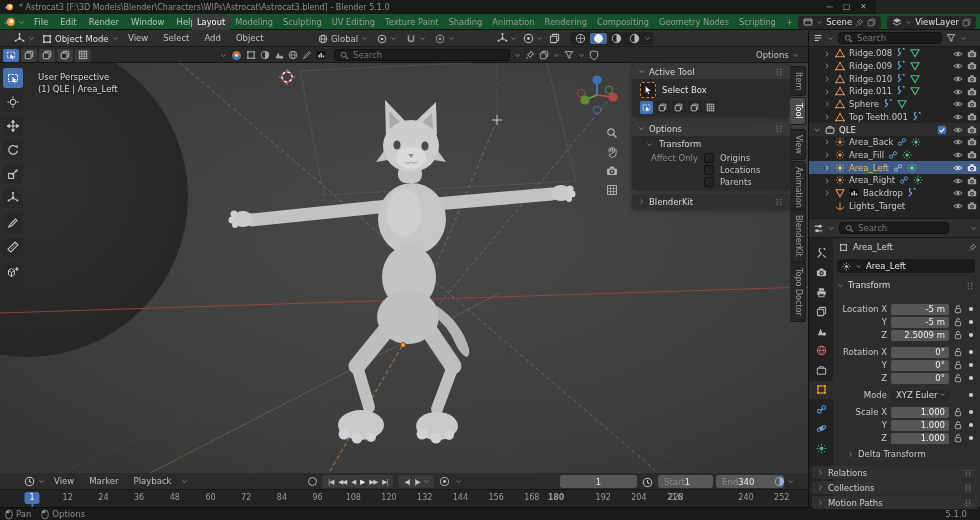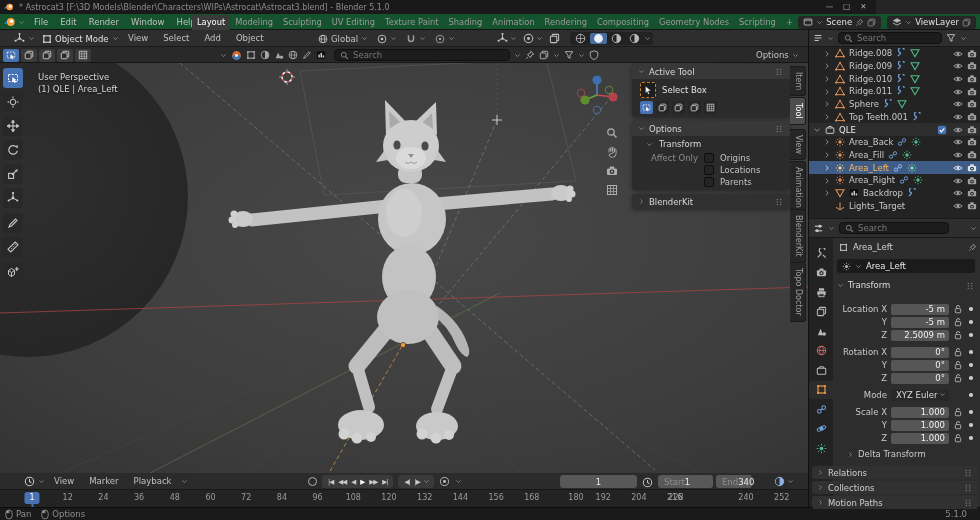--- a/index.html
+++ b/index.html
@@ -950,21 +950,21 @@
     <div class="tfield" style="left:560px;width:77px;justify-content:center">
       <span>1</span>
     </div>
     <svg class="ic abs" style="left:642px;top:4px" width="11" height="11" color="#c2c2c2">
           <use href="#s-clock"></use>
         </svg>
     <div class="tfield" style="left:658px;width:55px">
       <span class="dim">Start</span>
           <span>1</span>
     </div>
-    <div class="tfield" style="left:716px;width:36px">
+    <div class="tfield" style="left:716px;width:68px">
       <span class="dim">End</span>
           <span>340</span>
     </div>
     <div class="hgrp" style="left:774px;gap:2px">
       <svg class="ic" width="11" height="11" color="#8fb1e0">
             <use href="#s-matball"></use>
           </svg>
       <svg class="ic chev">
             <use href="#s-chevd"></use>
           </svg>
@@ -980,21 +980,21 @@
           <span class="tick" style="left: 210.5px;">60</span>
           <span class="tick" style="left: 246.2px;">72</span>
           <span class="tick" style="left: 281.9px;">84</span>
           <span class="tick" style="left: 317.6px;">96</span>
           <span class="tick" style="left: 353.3px;">108</span>
           <span class="tick" style="left: 389px;">120</span>
           <span class="tick" style="left: 424.7px;">132</span>
           <span class="tick" style="left: 460.4px;">144</span>
           <span class="tick" style="left: 496.1px;">156</span>
           <span class="tick" style="left: 531.8px;">168</span>
-          <span class="tick" style="left: 576px;">180</span>
+          <span class="tick" style="left: 556px; font-weight: bold;">180</span>
           <span class="tick" style="left: 603.2px; text-align: right;">192</span>
           <span class="tick" style="left: 638.9px;">204</span>
           <span class="tick" style="left: 674.6px;">216</span>
           <span class="tick" style="left: 676px;">228</span>
           <span class="tick" style="left: 746px;">240</span>
           <span class="tick" style="left: 781.7px;">252</span>
         </div>
   </div>
 </div>
 

